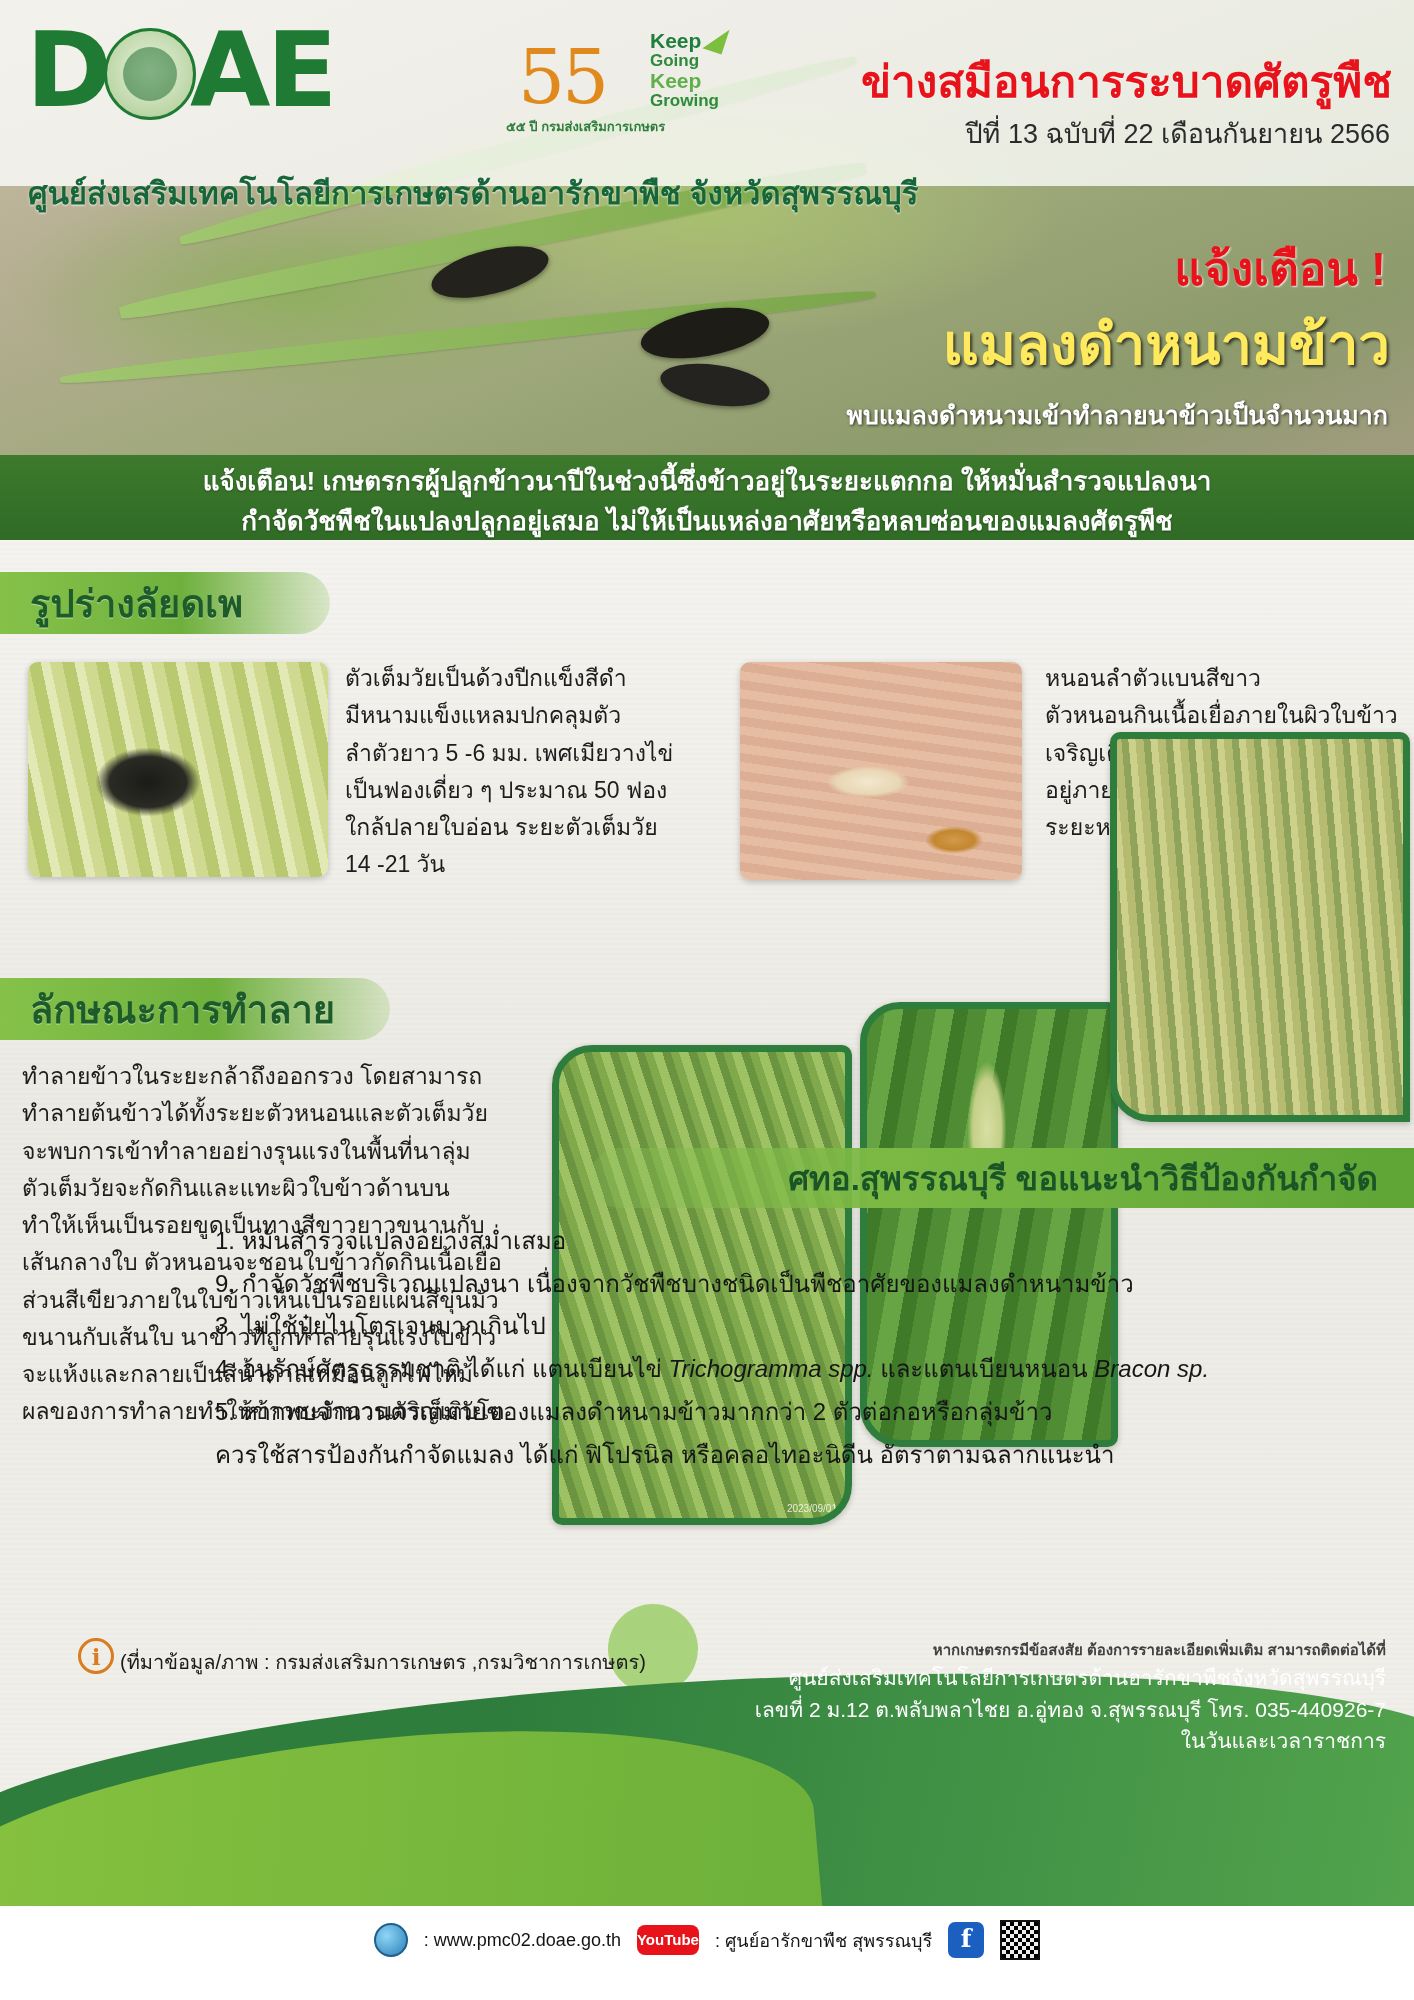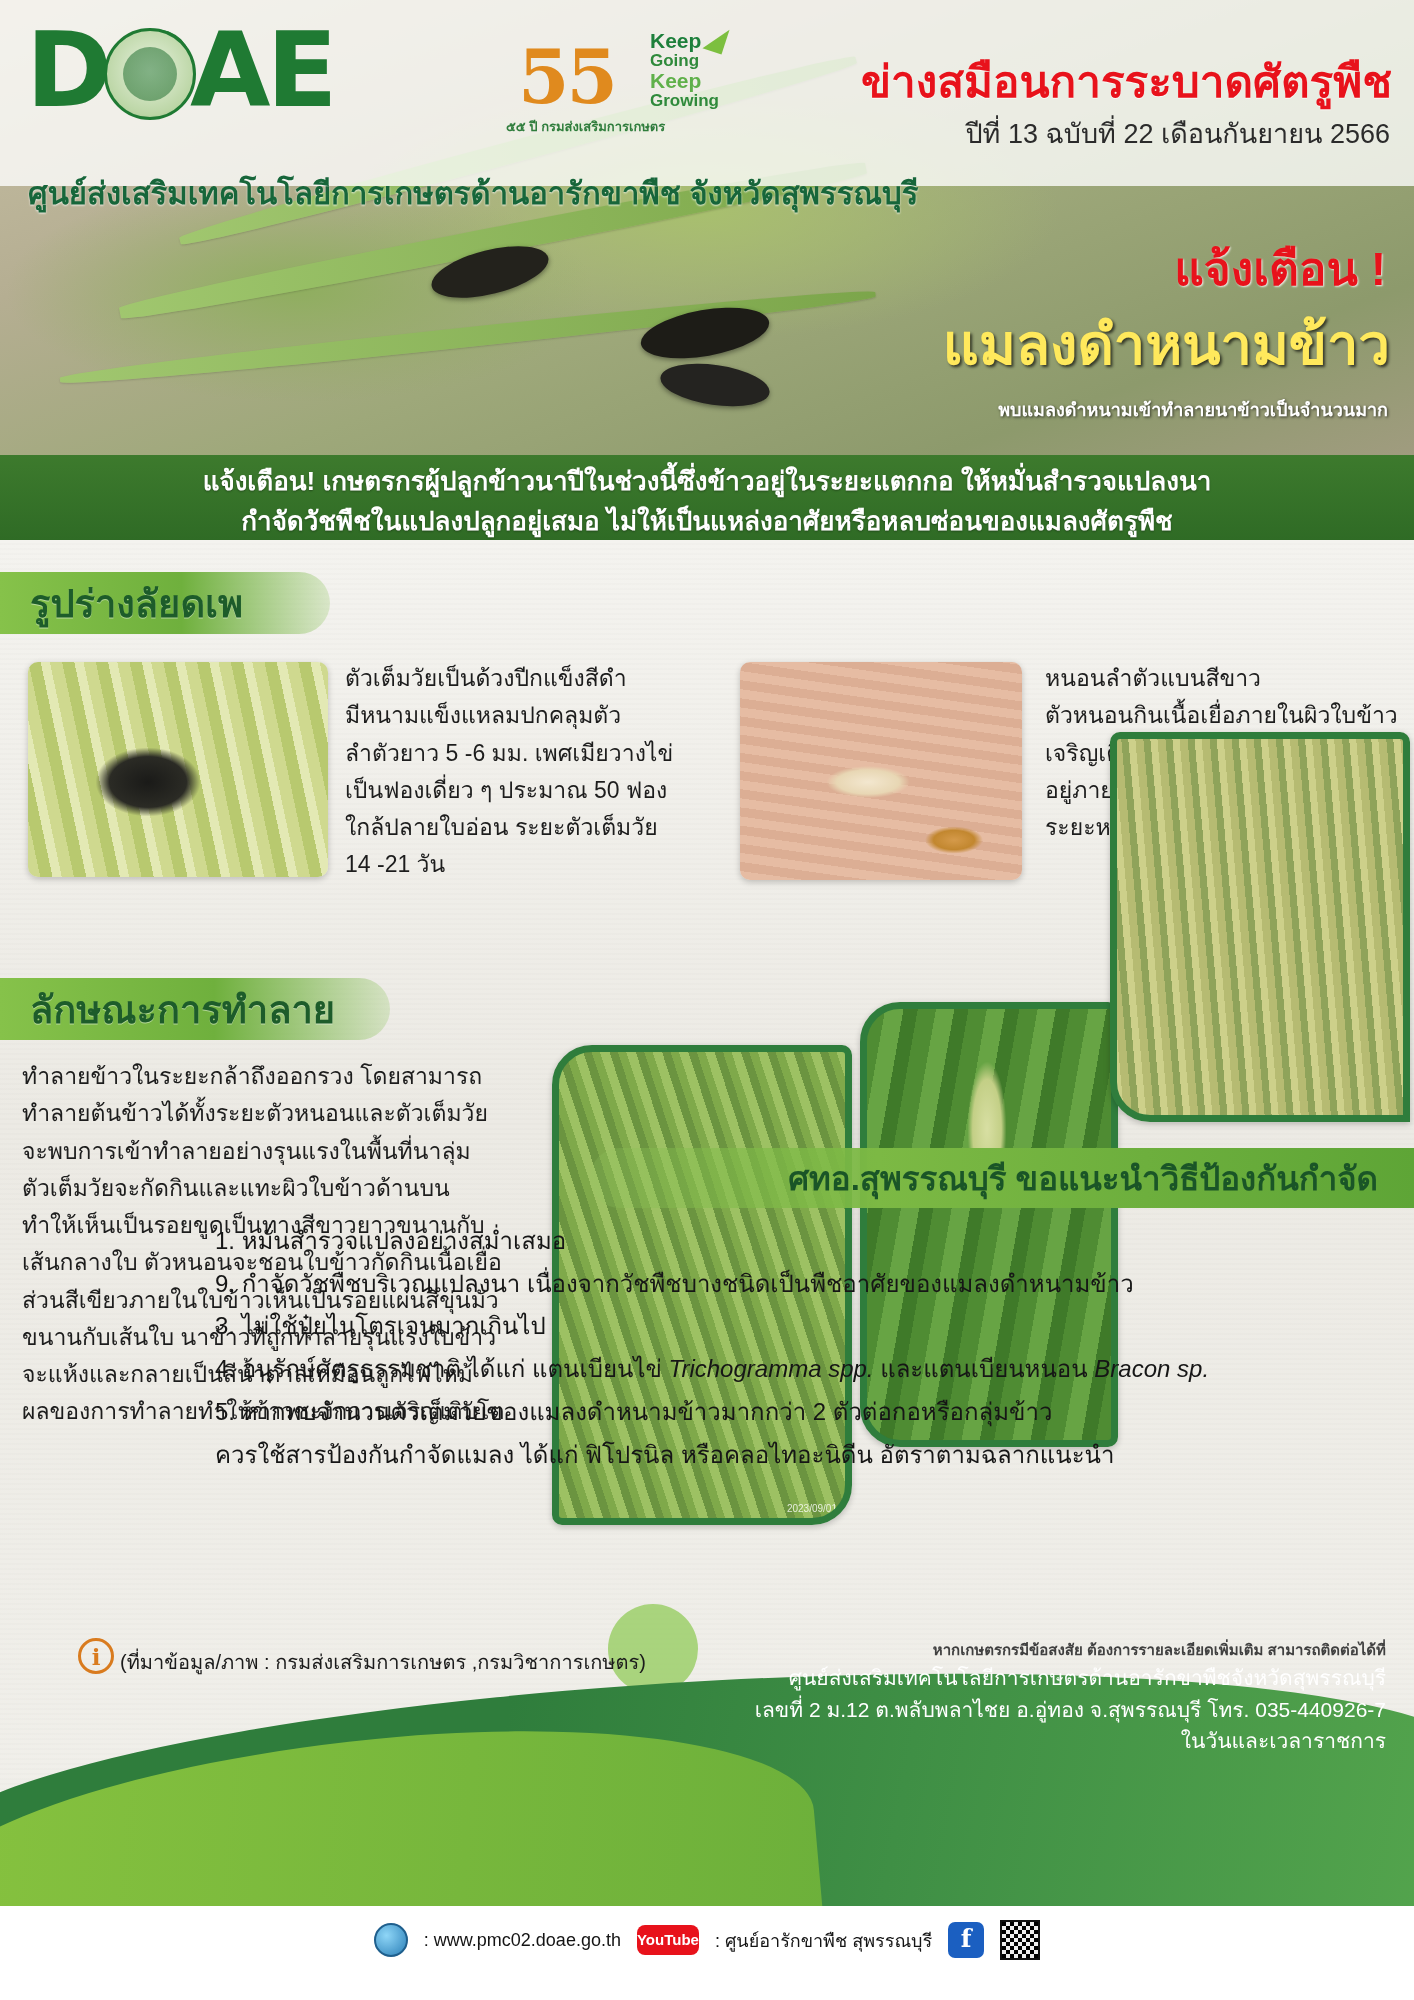--- a/index.html
+++ b/index.html
@@ -64,21 +64,21 @@
     width: 54px; height: 54px; border-radius: 50%;
     background: radial-gradient(circle, #2f7d3c 0%, #1f6b2f 100%);
     opacity: .55;
   }
 
   .anniv {
     position: absolute; left: 500px; top: 26px; width: 250px; height: 110px;
   }
   .anniv-num {
     position: absolute; left: 18px; top: 8px;
-    font-size: 74px; font-weight: bold; color: #e08a1e;
+    font-size: 74px; font-weight: normal; color: #e08a1e;
     font-family: "DejaVu Serif", serif; letter-spacing: -3px;
   }
   .anniv-kgkg {
     position: absolute; left: 150px; top: 4px;
     color: #2f8a3b; font-size: 17px; font-weight: bold; line-height: 1.05;
     text-align: left;
   }
   .anniv-kgkg .k1 { color: #1d7f3b; font-size: 21px; }
   .anniv-kgkg .k2 { color: #5fb04a; font-size: 21px; }
   .anniv-arrow {
@@ -120,21 +120,21 @@
     white-space: nowrap;
   }
   .pest-name {
     position: absolute; right: 24px; top: 300px;
     font-size: 56px; font-weight: bold; color: #ffe95c;
     text-shadow: 2px 2px 3px rgba(0,0,0,.65);
     white-space: nowrap;
   }
   .found-line {
     position: absolute; right: 26px; top: 395px;
-    font-size: 18px; color: #ffffff; font-weight: bold;
+    font-size: 25px; color: #ffffff; font-weight: bold;
     text-shadow: 1px 1px 3px rgba(0,0,0,.7);
     white-space: nowrap;
     margin-left: 26px;
   }
 
   
   .alert-strip {
     position: absolute; left: 0; top: 455px;
     width: 1414px; height: 85px;
     background: linear-gradient(to bottom, #3d7a2d 0%, #2f6b25 100%);

